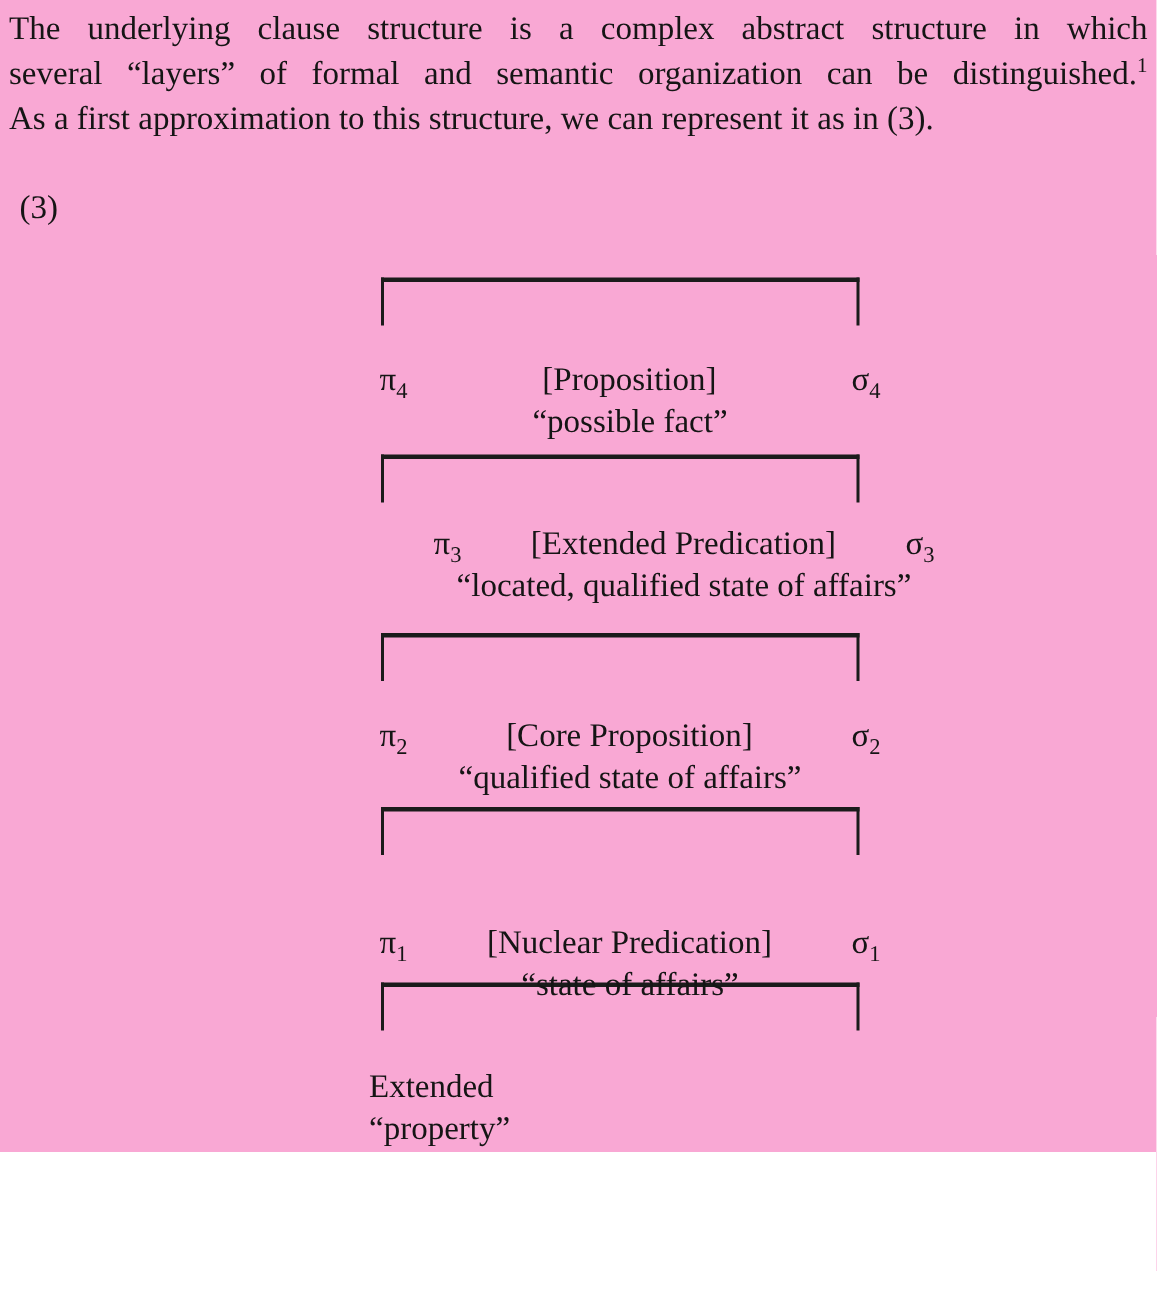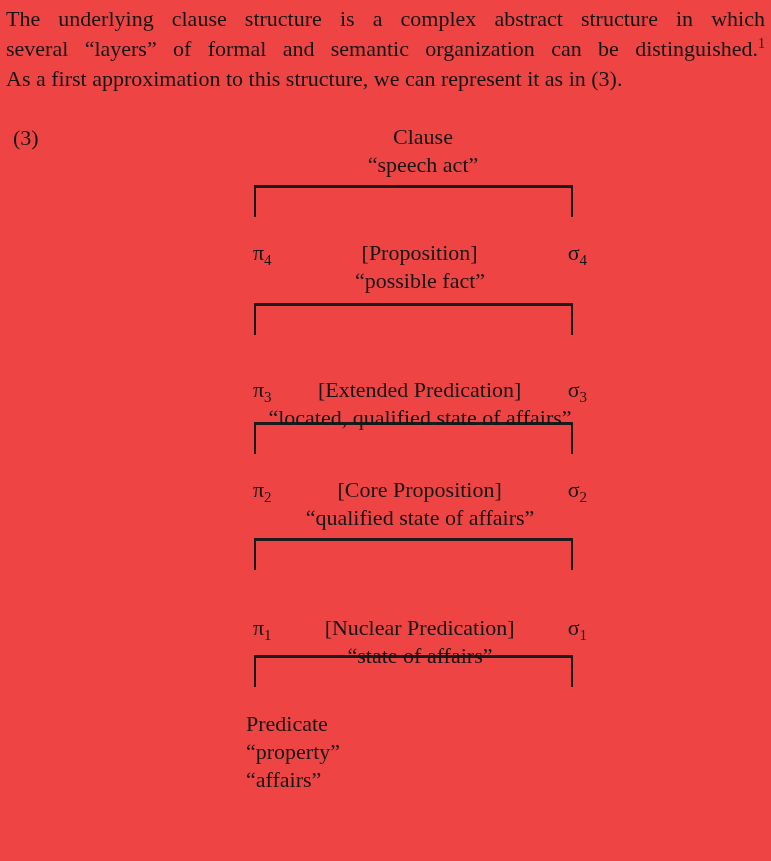--- a/index.html
+++ b/index.html
@@ -1,21 +1,21 @@
 <!DOCTYPE html>
 <html><head>
 <meta charset="utf-8">
 <style>
   html, body { margin: 0; padding: 0; background: #ffffff; }
   .page, .page * { box-sizing: border-box; }
   .page {
     position: relative;
     width: 771px;
-    height: 861px;
-    background: #ef4444;
+    height: 768px;
+    background: #f9a8d4;
     color: #151515;
     font-family: "Liberation Serif", serif;
     overflow: hidden;
     padding-left: 48px;
   }
 
   
   .para {
     position: absolute;
     left: 6px; top: 4px; width: 759px;
@@ -39,21 +39,21 @@
   .bracket {
     position: absolute; left: 254px; width: 319px; height: 32px;
     border-style: solid; border-color: #1b1b1b;
     border-width: 3px 2px 0 2px;
   }
   .b1 { top: 185px; } .b2 { top: 303px; } .b3 { top: 422px; }
   .b4 { top: 538px; } .b5 { top: 655px; }
 
   
   .level { position: absolute; left: 253px; width: 334px; }
-  .lv4 { top: 239px; } .lv3 { top: 376px; } .lv2 { top: 476px; } .lv1 { top: 614px; }
+  .lv4 { top: 239px; } .lv3 { top: 348px; margin-left: 36px; } .lv2 { top: 476px; } .lv1 { top: 614px; }
   .level-row { display: flex; justify-content: space-between; align-items: baseline; }
   .level-gloss { text-align: center; white-space: nowrap; }
   sub.idx { font-size: 15px; line-height: 0; }
 
   
   .bottom-left  { position: absolute; left: 246px; top: 710px; }
   .bottom-right { position: absolute; left: 428px; top: 710px; width: 200px; text-align: center; }
   .vbar-row { height: 28px; display: flex; justify-content: center; align-items: center; }
   .vbar { width: 3px; height: 17px; background: #1b1b1b; }
   .shift-l10 { position: relative; left: -10px; }
@@ -68,24 +68,20 @@
   <div class="para">
     <div class="jline">The underlying clause structure is a complex abstract structure in which</div>
     <div class="jline">
       <span>several “layers” of formal and semantic organization can be distinguished.</span><sup class="fn">1</sup>
     </div>
     <div>As a first approximation to this structure, we can represent it as in (3).</div>
   </div>
 
   <div class="ex-num">(3)</div>
 
-  <div class="root-block dtext">
-    <div>Clause</div>
-    <div>“speech act”</div>
-  </div>
 
   <div class="bracket b1"></div>
   <div class="bracket b2"></div>
   <div class="bracket b3"></div>
   <div class="bracket b4"></div>
   <div class="bracket b5"></div>
 
   <div class="level dtext lv4">
     <div class="level-row">
       <span><span>π</span><sub class="idx">4</sub></span>
@@ -116,19 +112,19 @@
   <div class="level dtext lv1">
     <div class="level-row">
       <span><span>π</span><sub class="idx">1</sub></span>
       <span>[Nuclear Predication]</span>
       <span><span>σ</span><sub class="idx">1</sub></span>
     </div>
     <div class="level-gloss">“state of affairs”</div>
   </div>
 
   <div class="bottom-left dtext">
-    <div>Predicate</div>
+    <div>Extended</div>
     <div>“property”</div>
     <div>“affairs”</div>
   </div>
 
 
 </div>
 
 </body></html>

